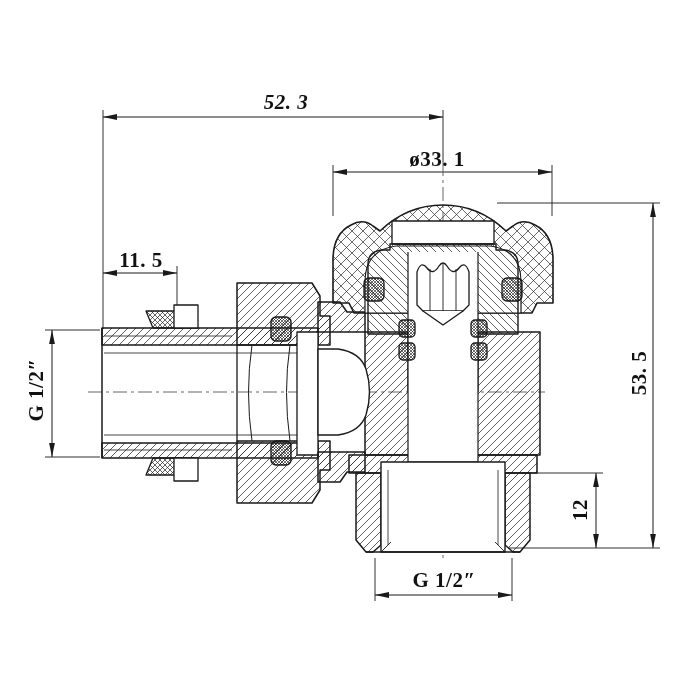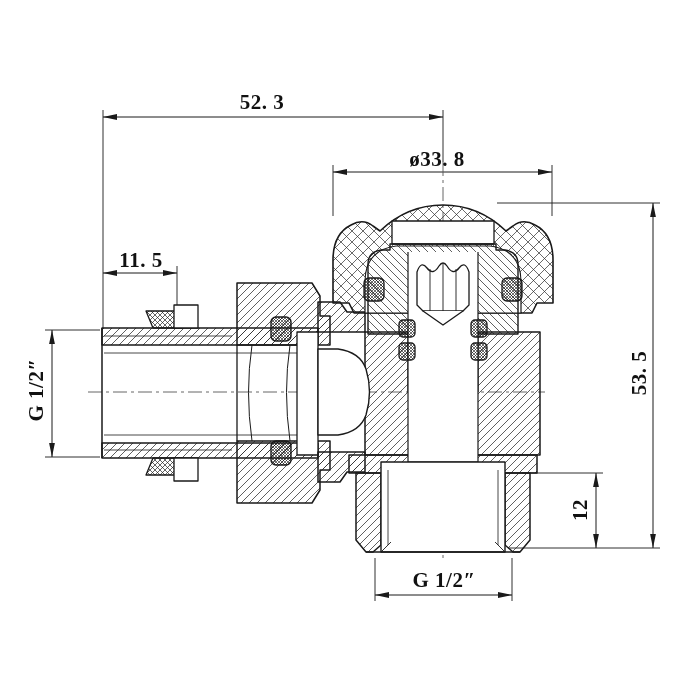--- a/index.html
+++ b/index.html
@@ -153,21 +153,21 @@
       <rect x="399" y="320" width="16" height="17" rx="4" fill="url(#dense)"></rect>
       <rect x="471" y="320" width="16" height="17" rx="4" fill="url(#dense)"></rect>
       <rect x="399" y="343" width="16" height="17" rx="4" fill="url(#dense)"></rect>
       <rect x="471" y="343" width="16" height="17" rx="4" fill="url(#dense)"></rect>
       <rect x="364" y="278" width="20" height="23" rx="5" fill="url(#dense)"></rect>
       <rect x="502" y="278" width="20" height="23" rx="5" fill="url(#dense)"></rect>
     </g>
   </g>
 </svg>
 
-<div class="dim" style="left:262px; top:102px;">52. 3</div>
-<div class="dim" style="left:437px; top:159px;">ø33. 8</div>
+<div class="dim" style="left:286px; top:102px;font-style:italic;">52. 3</div>
+<div class="dim" style="left:437px; top:159px;">ø33. 1</div>
 <div class="dim" style="left:141px; top:260px;text-align:right;">11. 5</div>
 <div class="dim rot" style="left:36px; top:390px;">G 1/2″</div>
 <div class="dim rot" style="left:639px; top:373px;">53. 5</div>
 <div class="dim rot" style="left:580px; top:510px;">12</div>
 <div class="dim" style="left:444px; top:580px;">G 1/2″</div>
 
 </div>
 
 </body></html>

